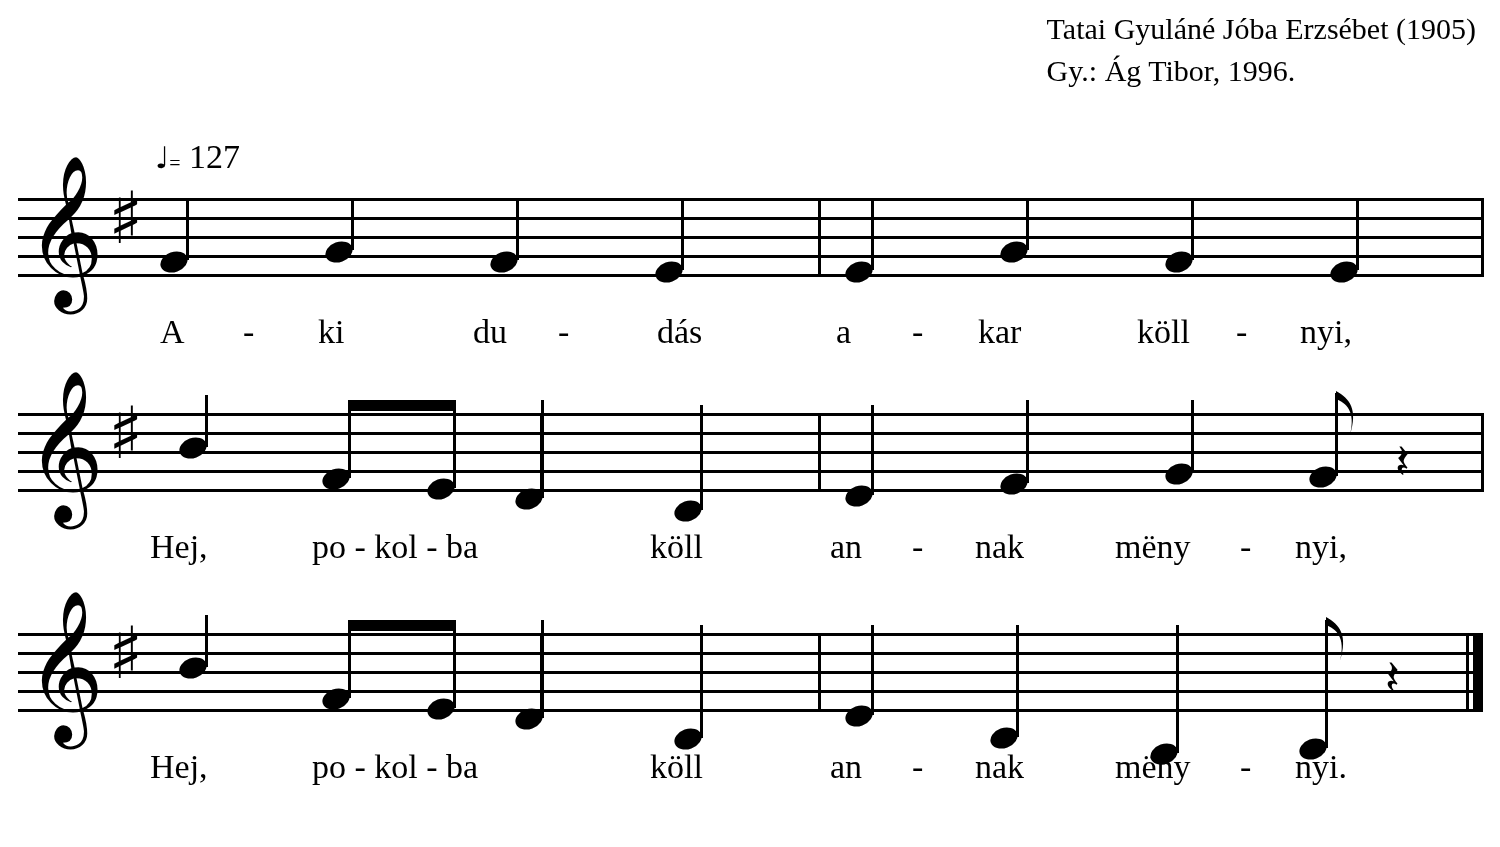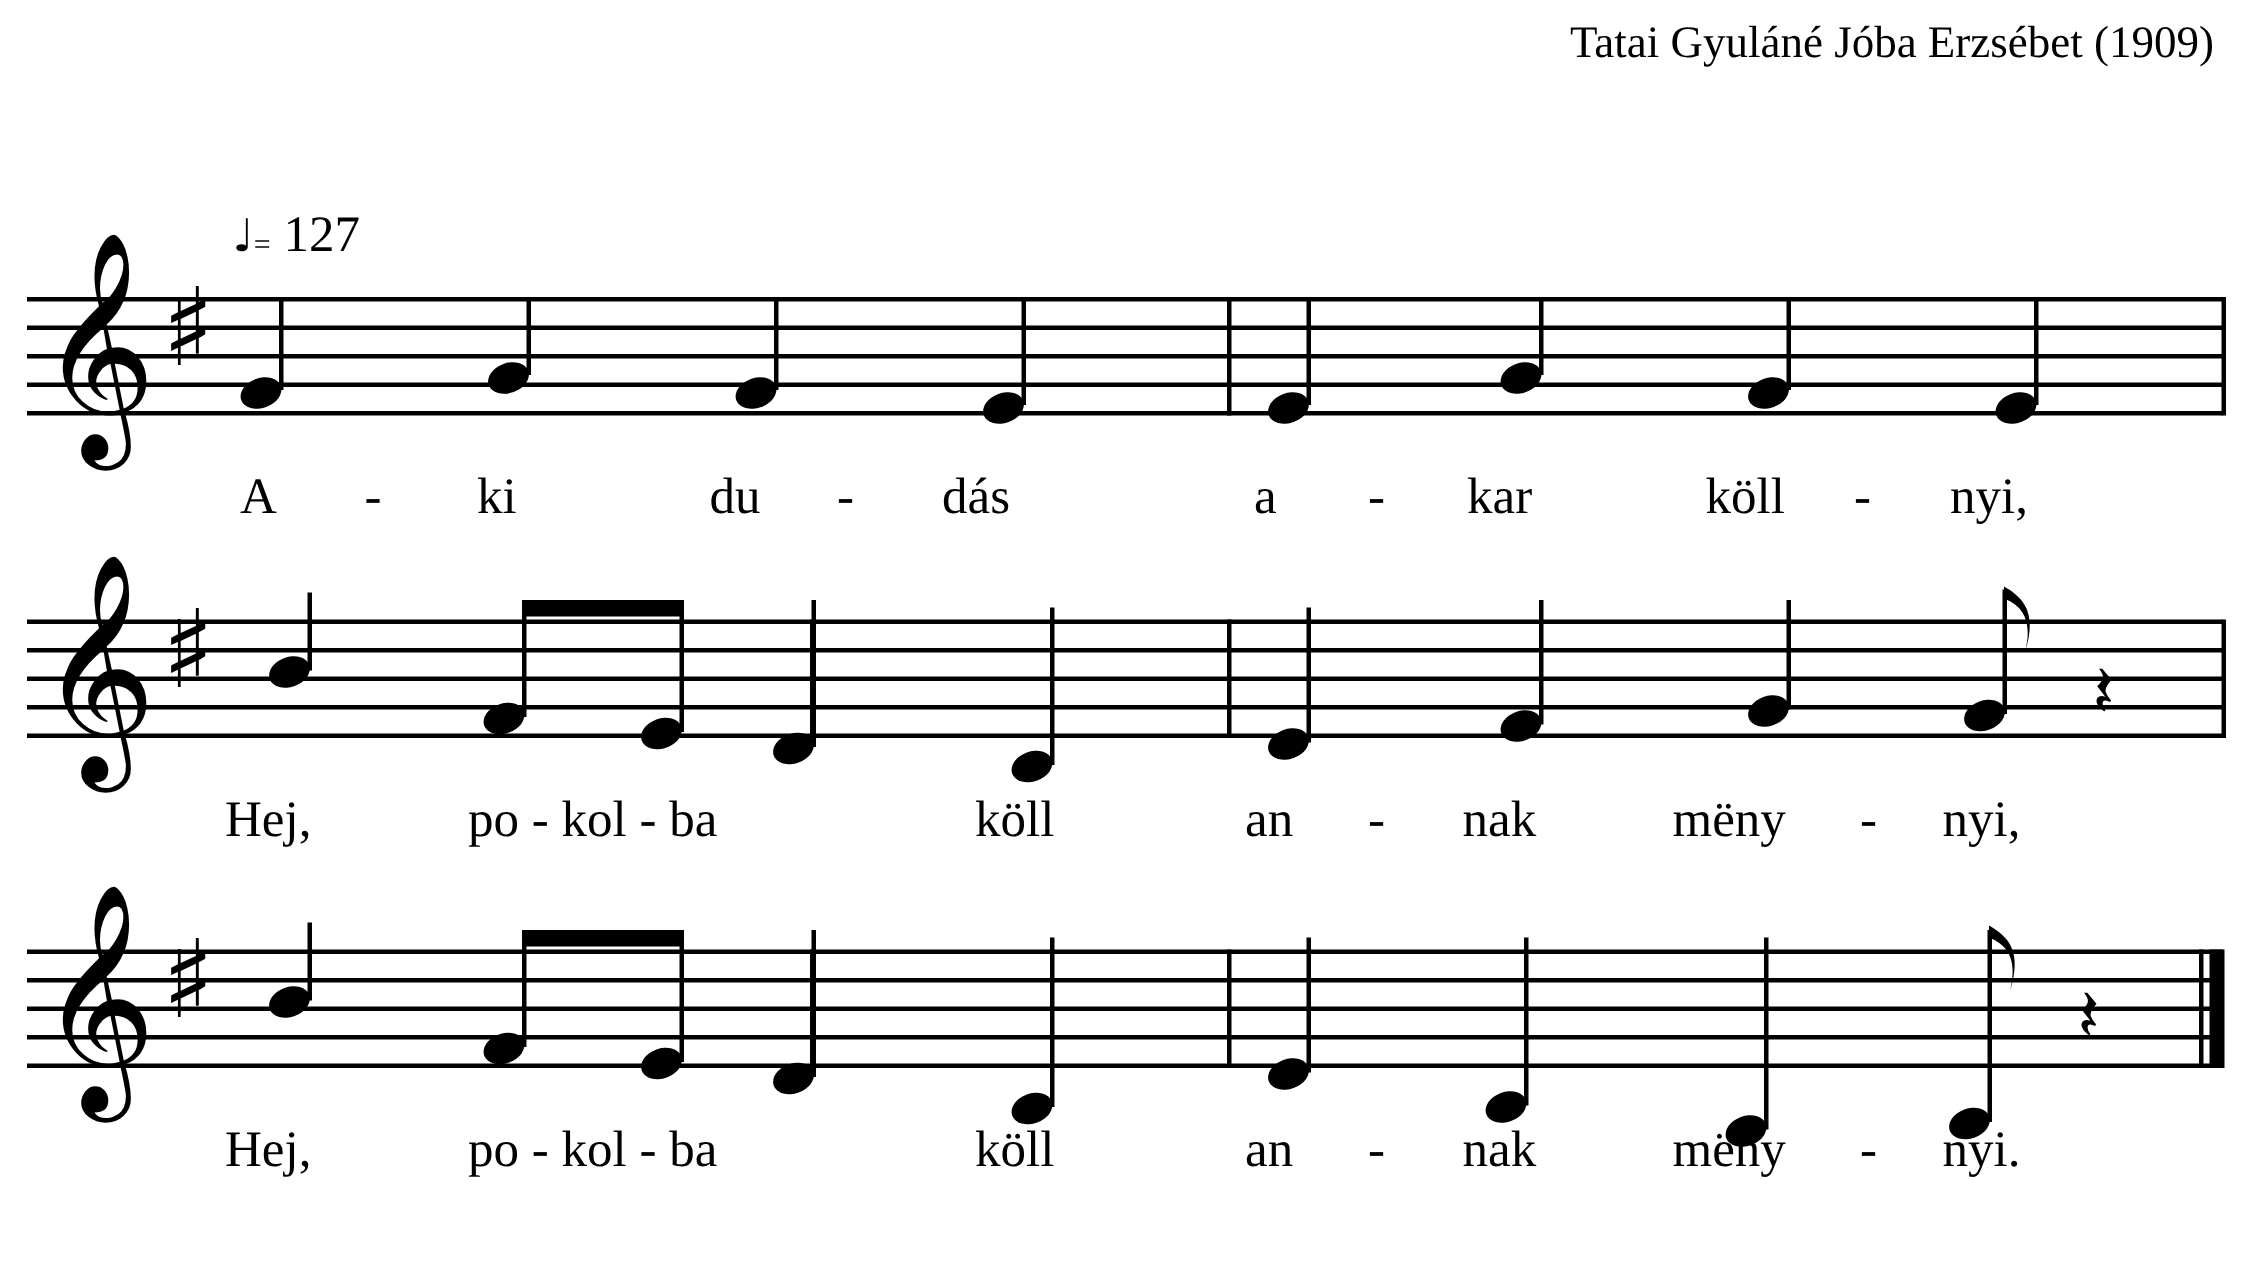--- a/index.html
+++ b/index.html
@@ -170,21 +170,22 @@
     position: absolute;
     font-size: 34px;
     line-height: 40px;
     white-space: nowrap;
   }
 </style>
 </head>
 <body>
 
 <div class="header">
-  <div class="header-line">Tatai Gyuláné Jóba Erzsébet (1909)</div>
+  <div class="header-line">Tatai Gyuláné Jóba Erzsébet (1905)</div>
+  <div class="header-line">Gy.: Ág Tibor, 1996.</div>
 </div>
 
 <div class="system" id="system-1">
   <div class="staff-area">
 
     <div class="tempo">
       <span class="note-glyph">♩</span><span class="eq">=</span> <span>127</span>
     </div>
 
     <div class="staff">
@@ -225,21 +226,21 @@
     <div class="stem" style="left:1356px; top:68px; height:72px;"></div>
     <div class="note" style="left:1330px; top:132px;"></div>
   </div>
 
   <div class="lyrics">
     <span class="syllable" style="left:160px;">A</span>
     <span class="syllable" style="left:243px;">-</span>
     <span class="syllable" style="left:318px;">ki</span>
     <span class="syllable" style="left:473px;">du</span>
     <span class="syllable" style="left:558px;">-</span>
-    <span class="syllable" style="left:628px;">dás</span>
+    <span class="syllable" style="left:657px;">dás</span>
     <span class="syllable" style="left:836px;">a</span>
     <span class="syllable" style="left:912px;">-</span>
     <span class="syllable" style="left:978px;">kar</span>
     <span class="syllable" style="left:1137px;">köll</span>
     <span class="syllable" style="left:1236px;">-</span>
     <span class="syllable" style="left:1300px;">nyi,</span>
   </div>
 </div>
 
 <div class="system" id="system-2">

